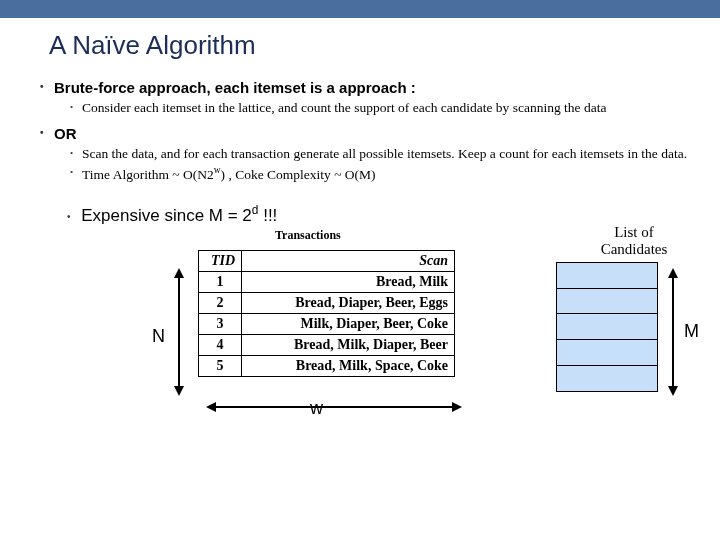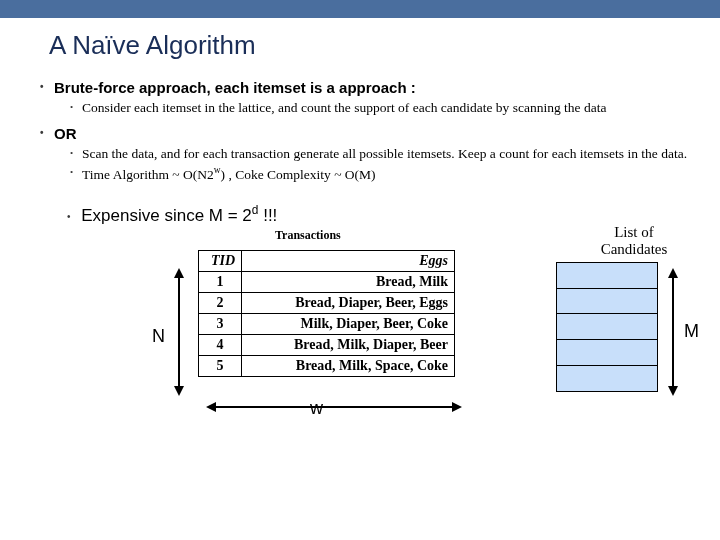--- a/index.html
+++ b/index.html
@@ -213,21 +213,21 @@
 
     <div class="n-label">N</div>
     <div class="n-arrow"></div>
     <div class="arrow-up" style="top:42px;left:114px"></div>
     <div class="arrow-down" style="top:160px;left:114px"></div>
 
     <table class="trans-table">
       <tbody>
           <tr>
             <th>TID</th>
-            <th>Eggs</th>
+            <th>Scan</th>
           </tr>
       <tr>
             <td>1</td>
             <td>Bread, Milk</td>
           </tr>
       <tr>
             <td>2</td>
             <td>Bread, Diaper, Beer, Eggs</td>
           </tr>
       <tr>

